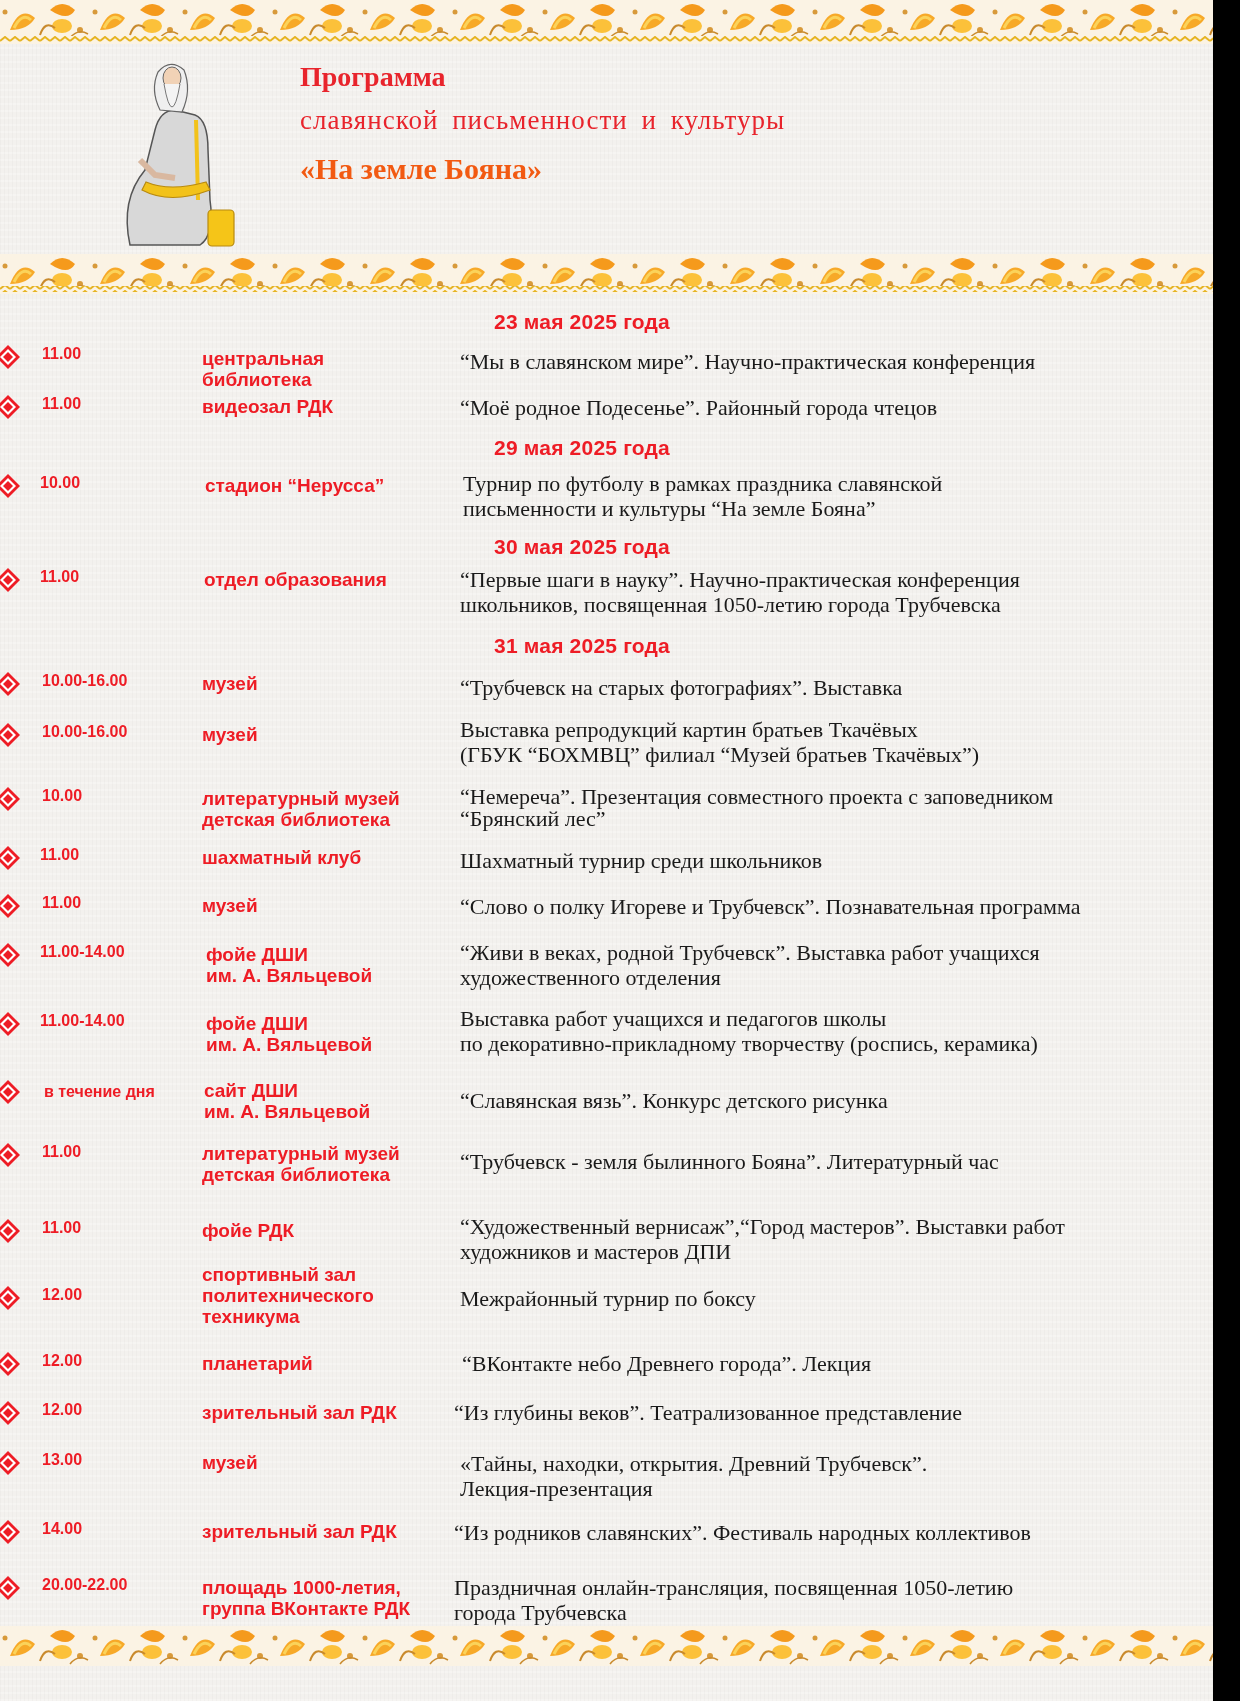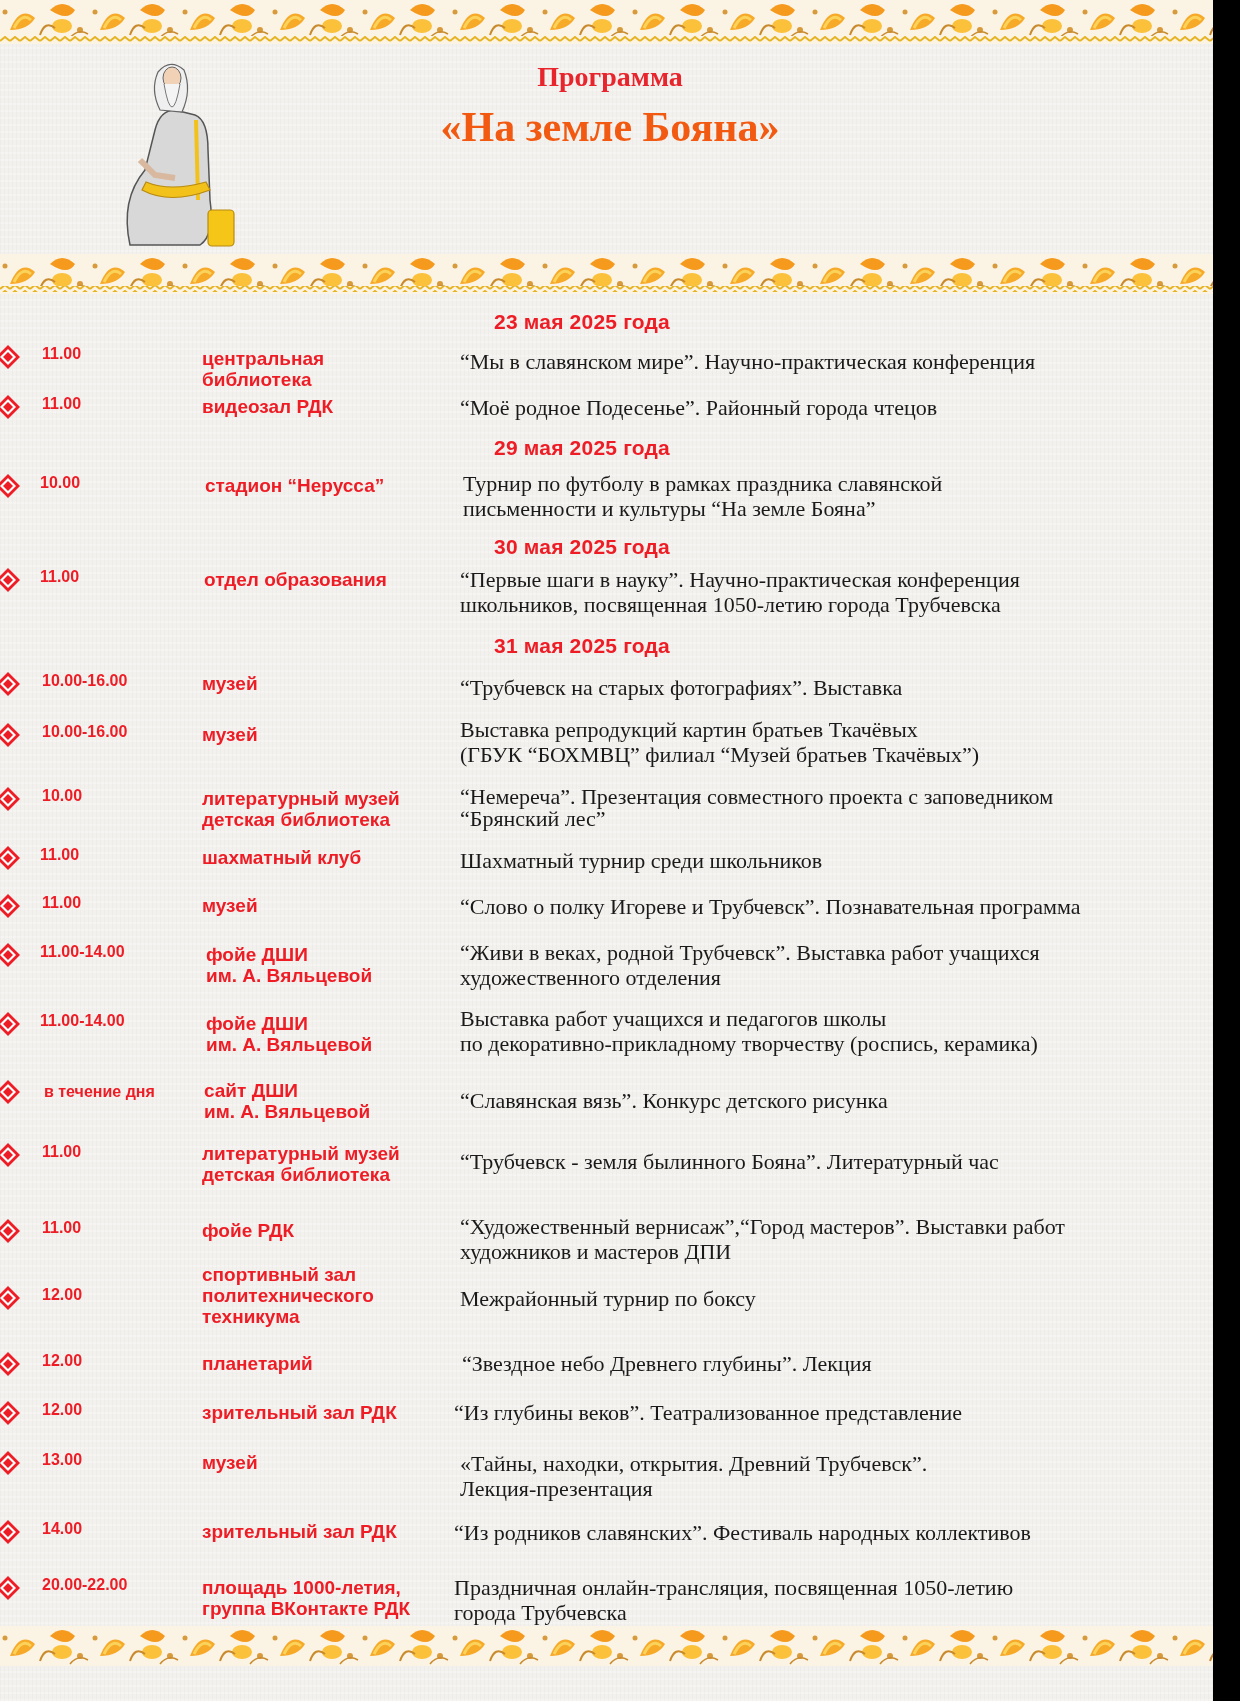--- a/index.html
+++ b/index.html
@@ -24,27 +24,27 @@
   .border svg { display: block; }
   .border-top { top: 0; height: 44px; }
   .border-mid { top: 254px; height: 40px; }
   .border-bot { top: 1618px; height: 44px; }
 
   
   .bard {
     position: absolute; left: 100px; top: 50px; width: 140px; height: 200px;
   }
   .title-block {
-    position: absolute; left: 300px; top: 55px; width: 620px; text-align: center;
+    position: absolute; left: 300px; top: 55px; width: 620px; text-align: left;
     color: #e8242c;
   }
   .title-1 { font-size: 28px; line-height: 44px; font-weight: bold; }
   .title-2 { font-size: 27px; line-height: 42px; }
   .title-3 { font-size: 27px; line-height: 42px; letter-spacing: 1px; word-spacing: 6px; }
-  .title-4 { font-size: 42px; line-height: 52px; font-weight: bold; color: #f25a12; margin-top: 2px; }
+  .title-4 { font-size: 30px; line-height: 52px; font-weight: bold; color: #f25a12; margin-top: 2px; }
 
   
   .day-heading {
     position: absolute; left: 494px;
     font-family: "Liberation Sans", sans-serif; font-weight: bold; font-size: 21px;
     color: #ee1c25; letter-spacing: 0.2px;
   }
   .row { position: absolute; left: 0; width: 1213px; }
   .bullet {
     position: absolute; left: -4px; width: 24px; height: 24px;
@@ -100,20 +100,21 @@
     <ellipse cx="72" cy="28" rx="9" ry="11" fill="#f1d2b6" stroke="#666" stroke-width="1"></ellipse>
     <path d="M64 34 Q72 80 80 34" fill="#f4f4f4" stroke="#777" stroke-width="1"></path>
     <path d="M96 70 L98 150" stroke="#f2c21a" stroke-width="4"></path>
     <path d="M42 140 Q70 155 110 140 L106 132 Q70 142 46 132 Z" fill="#f2c21a" stroke="#b88a10" stroke-width="1.2"></path>
     <rect x="108" y="160" width="26" height="36" rx="4" fill="#f5c518" stroke="#b88a10" stroke-width="1.2"></rect>
     <path d="M40 110 L55 125 L75 128" stroke="#d9b8a0" stroke-width="6" fill="none"></path>
   </svg>
 
   <div class="title-block">
     <div class="title-1">Программа</div>
+    <div class="title-3">славянской  письменности  и  культуры</div>
     <div class="title-4">«На земле Бояна»</div>
   </div>
 
   <div class="border border-mid">
     <svg width="1213" height="40">
       <rect x="0" y="0" width="1213" height="32" fill="url(#orn)"></rect>
       <rect x="0" y="32" width="1213" height="6" fill="url(#zig)"></rect>
     </svg>
   </div>
 
@@ -306,21 +307,21 @@
   </div>
 
   <div class="row" style="top:1352px">
     <svg class="bullet" viewBox="0 0 24 24">
         <path d="M12 0 L24 12 L12 24 L0 12Z" fill="#ee1c25"></path>
         <path d="M12 4 L20 12 L12 20 L4 12Z" fill="#fff"></path>
         <path d="M12 7 L17 12 L12 17 L7 12Z" fill="#ee1c25"></path>
       </svg>
     <div class="time">12.00</div>
     <div class="place" style="top:1px">планетарий</div>
-    <div class="desc" style="top:-1px;left:462px">“Звездное небо Древнего глубины”. Лекция</div>
+    <div class="desc" style="top:-1px;left:462px">“ВКонтакте небо Древнего города”. Лекция</div>
   </div>
 
   <div class="row" style="top:1401px">
     <svg class="bullet" viewBox="0 0 24 24">
         <path d="M12 0 L24 12 L12 24 L0 12Z" fill="#ee1c25"></path>
         <path d="M12 4 L20 12 L12 20 L4 12Z" fill="#fff"></path>
         <path d="M12 7 L17 12 L12 17 L7 12Z" fill="#ee1c25"></path>
       </svg>
     <div class="time">12.00</div>
     <div class="place" style="top:1px">зрительный зал РДК</div>

